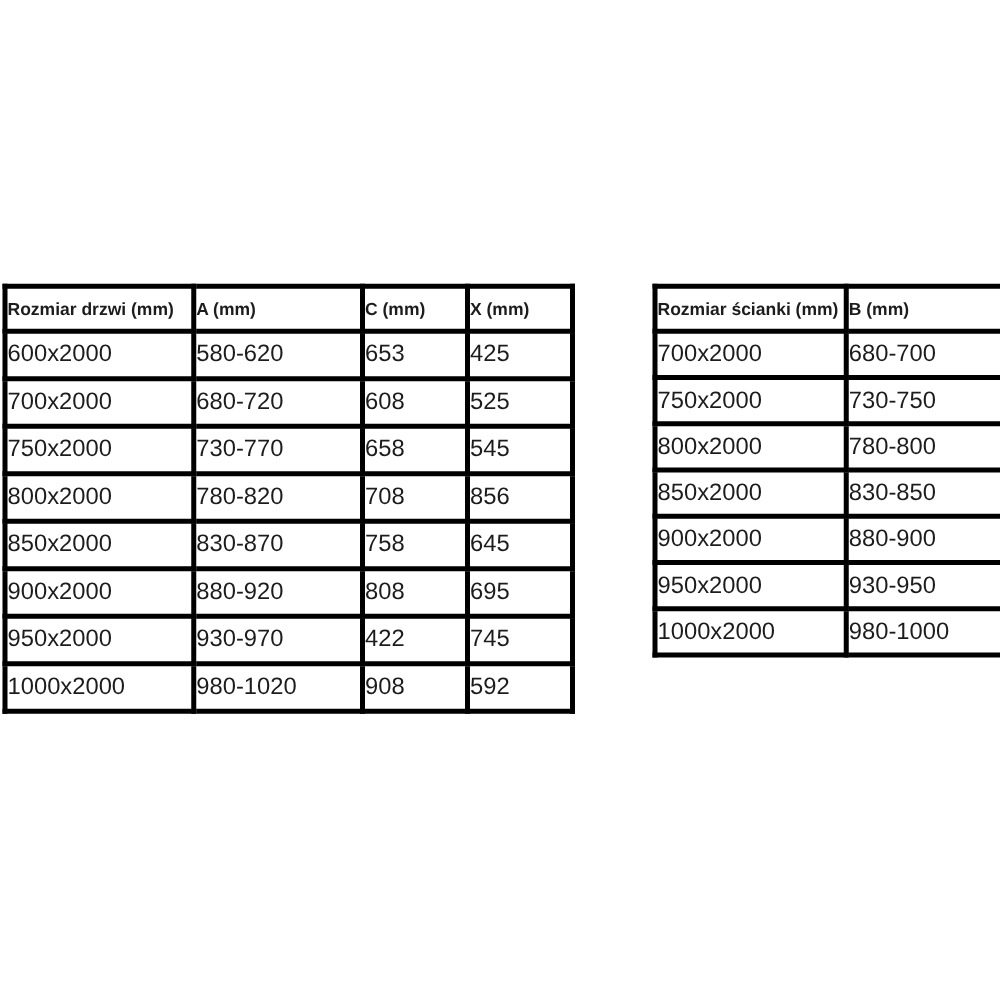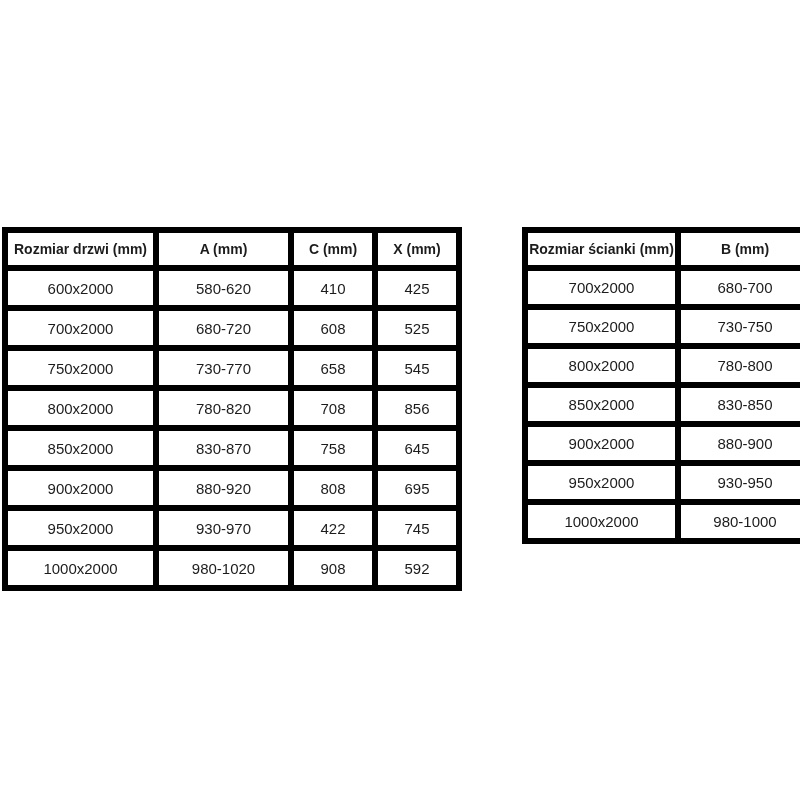--- a/index.html
+++ b/index.html
@@ -16,35 +16,35 @@
   }
   .dim-table {
     position: absolute;
     border-collapse: collapse;
     table-layout: fixed;
     color: #1c1c1c;
     background: #ffffff;
   }
   .dim-table th,
   .dim-table td {
-    border: 6px solid #000000;
-    text-align: center;
+    border: 4px solid #000000;
+    text-align: left;
     vertical-align: middle;
     padding: 0;
     overflow: hidden;
     white-space: nowrap;
   }
   .dim-table th {
     font-weight: bold;
     font-size: 14px;
     height: 32px;
   }
   .dim-table td {
     font-weight: normal;
-    font-size: 15px;
+    font-size: 19px;
   }
   .doors-table {
     left: 2px;
     top: 227px;
     width: 454px;
   }
   .doors-table td { height: 34px; }
   .wall-table {
     left: 522px;
     top: 227px;
@@ -69,21 +69,21 @@
           <th>Rozmiar drzwi (mm)</th>
           <th>A (mm)</th>
           <th>C (mm)</th>
           <th>X (mm)</th>
         </tr>
     </thead>
     <tbody>
         <tr>
           <td>600x2000</td>
           <td>580-620</td>
-          <td>410</td>
+          <td>653</td>
           <td>425</td>
         </tr>
         <tr>
           <td>700x2000</td>
           <td>680-720</td>
           <td>608</td>
           <td>525</td>
         </tr>
         <tr>
           <td>750x2000</td>

